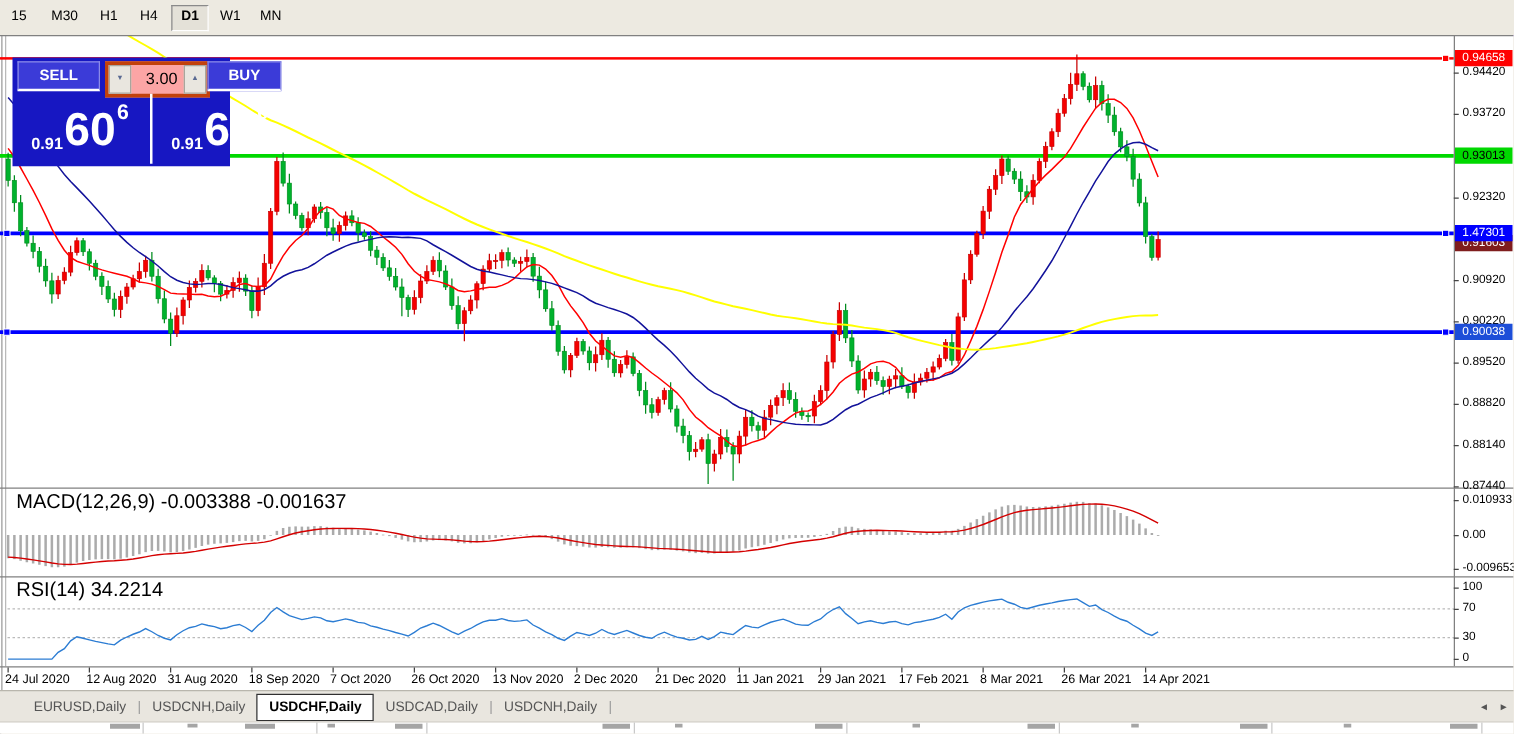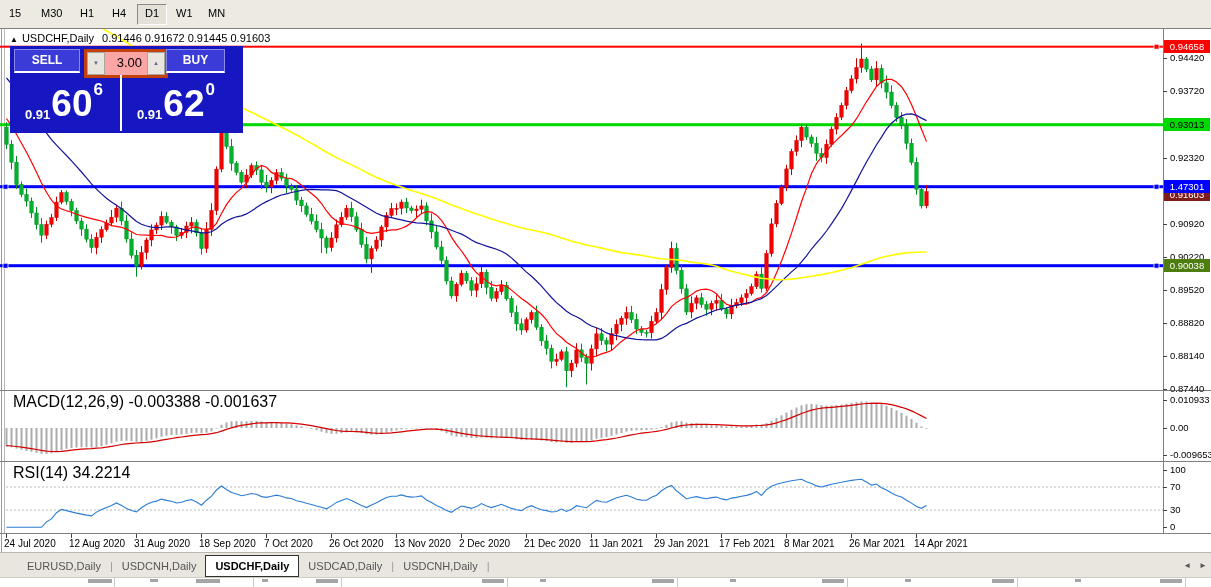--- a/index.html
+++ b/index.html
@@ -1,28 +1,28 @@
 <!DOCTYPE html>
 <html><head>
 <meta charset="utf-8">
 <style>
   html,body{margin:0;padding:0;background:#EDEAE1;font-family:"Liberation Sans",sans-serif;}
   #app{position:relative;width:1211px;height:587px;overflow:hidden;background:#EDEAE1;}
   
   #toolbar{position:absolute;left:0;top:0;width:1211px;height:28px;background:#EDEAE1;border-bottom:1px solid #8b5cf6;}
   .tf-btn{position:absolute;top:4px;height:19px;line-height:19px;padding:0 7px;font-size:11px;color:#000;text-align:center;cursor:default;}
-  .tf-btn.active{border:1px solid;border-color:#8a8a8a #ffffff #ffffff #8a8a8a;background:#E4E1D8;line-height:17px;}
+  .tf-btn.active{border:1px solid;border-color:#8a8a8a #ffffff #ffffff #8a8a8a;background:#E4E1D8;line-height:17px;font-weight:bold;}
   
   #chart-area{position:absolute;left:0;top:28px;width:1211px;height:524px;}
   #chart-svg{position:absolute;left:0;top:0;}
   #chart-title{position:absolute;left:10px;top:4px;font-size:11px;color:#000;white-space:nowrap;}
   #chart-title .arr{font-size:8px;margin-right:4px;}
   #chart-title .quotes{margin-left:8px;}
   
-  #trade-panel{position:absolute;left:10px;top:18px;width:233px;height:87px;background:#1717C2;}
+  #trade-panel{position:absolute;left:10px;top:18px;width:174px;height:87px;background:#1717C2;}
   .tp-btn{position:absolute;top:3px;height:21px;line-height:21px;background:#3B3BD8;border:1px solid #8A8AE8;border-bottom:2px solid #FFFFFF;color:#FFF;font-size:12px;font-weight:bold;text-align:center;}
   #sell-btn{left:4px;width:64px;}
   #buy-btn{left:156px;width:57px;}
   #vol-box{position:absolute;left:74px;top:3px;width:78px;height:23px;background:#fca5a5;border:3px solid #c2410c;display:flex;}
   .spin{width:16px;height:21px;background:#E9E6DF;border:1px solid #A9A69D;font-size:6px;color:#5A6A92;text-align:center;line-height:21px;cursor:default;}
   #vol-val{flex:1;font-size:13px;color:#000;text-align:right;line-height:22px;padding-right:5px;}
   .tp-price{position:absolute;top:29px;height:56px;color:#FFF;display:flex;align-items:center;justify-content:center;}
   #tp-sell-price{left:0;width:108px;}
   #tp-buy-price{left:110px;width:108px;border-left:2px solid #FFF;}
   .tp-small{font-size:13px;font-weight:bold;align-self:flex-end;margin-bottom:9px;}
@@ -658,23 +658,20 @@
         <line x1="461.5" y1="506" x2="461.5" y2="510" stroke="#404040" stroke-width="1"></line>
         <line x1="526.5" y1="506" x2="526.5" y2="510" stroke="#404040" stroke-width="1"></line>
         <line x1="591.5" y1="506" x2="591.5" y2="510" stroke="#404040" stroke-width="1"></line>
         <line x1="656.5" y1="506" x2="656.5" y2="510" stroke="#404040" stroke-width="1"></line>
         <line x1="721.5" y1="506" x2="721.5" y2="510" stroke="#404040" stroke-width="1"></line>
         <line x1="786.5" y1="506" x2="786.5" y2="510" stroke="#404040" stroke-width="1"></line>
         <line x1="851.5" y1="506" x2="851.5" y2="510" stroke="#404040" stroke-width="1"></line>
         <line x1="916.5" y1="506" x2="916.5" y2="510" stroke="#404040" stroke-width="1"></line>
       </svg>
 
-    <div id="chart-title">
-      <span class="arr">▲</span><span>USDCHF,Daily</span><span class="quotes">0.91446 0.91672 0.91445 0.91603</span>
-    </div>
 
     <div id="trade-panel">
       <div id="sell-btn" class="tp-btn">SELL</div>
       <div id="vol-box">
         <div class="spin">▼</div>
         <div id="vol-val">3.00</div>
         <div class="spin">▲</div>
       </div>
       <div id="buy-btn" class="tp-btn">BUY</div>
       <div id="tp-sell-price" class="tp-price">
@@ -708,21 +705,21 @@
         <div class="ax-tick" style="top:295px"></div>
         <div class="ax-label" style="top:289px">0.88820</div>
         <div class="ax-tick" style="top:328px"></div>
         <div class="ax-label" style="top:322px">0.88140</div>
         <div class="ax-tick" style="top:361px"></div>
         <div class="ax-label" style="top:355px">0.87440</div>
         <div class="ax-chip" style="top:160px;background:#7f1d1d;color:#FFFFFF;z-index:1">0.91603</div>
         <div class="ax-chip" style="top:12px;background:#FF0000;color:#FFFFFF;z-index:2">0.94658</div>
         <div class="ax-chip" style="top:90px;background:#00D800;color:#000000;z-index:2">0.93013</div>
         <div class="ax-chip" style="top:152px;background:#0000FF;color:#FFFFFF;z-index:2">1.47301</div>
-        <div class="ax-chip" style="top:231px;background:#4d7c0f;color:#FFFFFF;z-index:2">0.90038</div>
+        <div class="ax-chip" style="top:231px;background:#1d4ed8;color:#FFFFFF;z-index:2">0.90038</div>
         <div class="ax-tick" style="top:372px"></div>
         <div class="ax-label" style="top:366px">0.010933</div>
         <div class="ax-tick" style="top:400px"></div>
         <div class="ax-label" style="top:394px">0.00</div>
         <div class="ax-tick" style="top:427px"></div>
         <div class="ax-label" style="top:421px">-0.009653</div>
         <div class="ax-tick" style="top:442px"></div>
         <div class="ax-label" style="top:436px">100</div>
         <div class="ax-tick" style="top:459px"></div>
         <div class="ax-label" style="top:453px">70</div>

